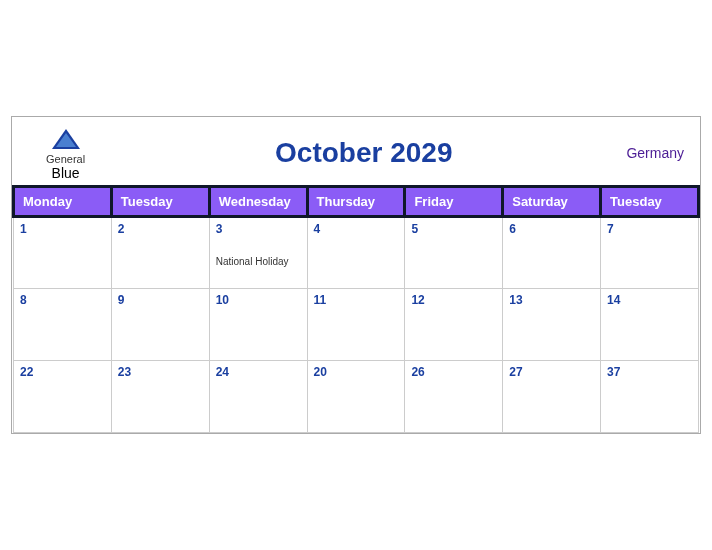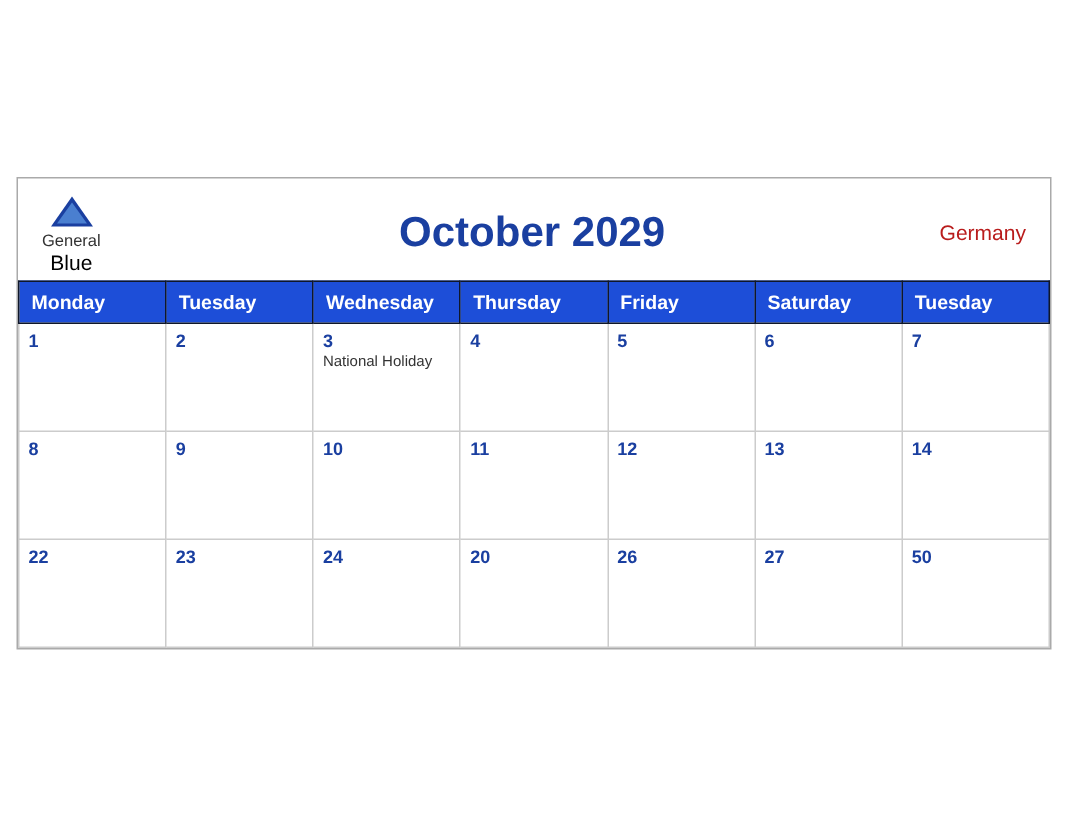--- a/index.html
+++ b/index.html
@@ -20,20 +20,21 @@
     .calendar-header {
       display: flex;
       justify-content: space-between;
       align-items: center;
       padding: 8px 16px 4px 16px;
     }
     .logo-area {
       display: flex;
       flex-direction: column;
       align-items: center;
+      margin-left: 18px;
     }
     .logo-text-general {
       font-size: 11px;
       color: #333;
     }
     .logo-text-blue {
       font-size: 14px;
       font-weight: normal;
       color: #000000;
     }
@@ -43,52 +44,52 @@
     }
     .month-title {
       font-size: 28px;
       font-weight: bold;
       color: #1a3fa0;
       text-align: center;
       margin-left: 16px;
     }
     .country-label {
       font-size: 14px;
-      color: #b91c1c;
+      color: #4c1d95;
       text-align: right;
     }
     .calendar-grid {
       width: 100%;
       border-collapse: collapse;
     }
     .calendar-grid th {
-      background-color: #1d4ed8;
+      background-color: #8b5cf6;
       color: #fff;
       font-size: 13px;
       font-weight: bold;
       text-align: left;
       padding: 6px 8px;
-      border: 1px solid #0f172a;
+      border: 3px solid #0f172a;
     }
     .calendar-grid td {
       border: 1px solid #ccc;
       vertical-align: top;
       width: calc(100% / 7);
       height: 72px;
       padding: 4px 6px;
     }
     .day-number {
       font-size: 12px;
       font-weight: bold;
       color: #1a3fa0;
     }
     .day-event {
       font-size: 10px;
       color: #333;
-      margin-top: 2px;
+      margin-top: 20px;
     }
     .empty-cell {
       background: #f0f0f0;
     }
   </style>
 </head>
 <body>
 
 <div class="calendar-container">
   <div class="calendar-header">
@@ -178,18 +179,18 @@
           <td>
             <div class="day-number">20</div>
           </td>
           <td>
             <div class="day-number">26</div>
           </td>
           <td>
             <div class="day-number">27</div>
           </td>
           <td>
-            <div class="day-number">50</div>
+            <div class="day-number">37</div>
           </td>
         </tr>
       </tbody>
   </table>
 </div>
 
 </body></html>

